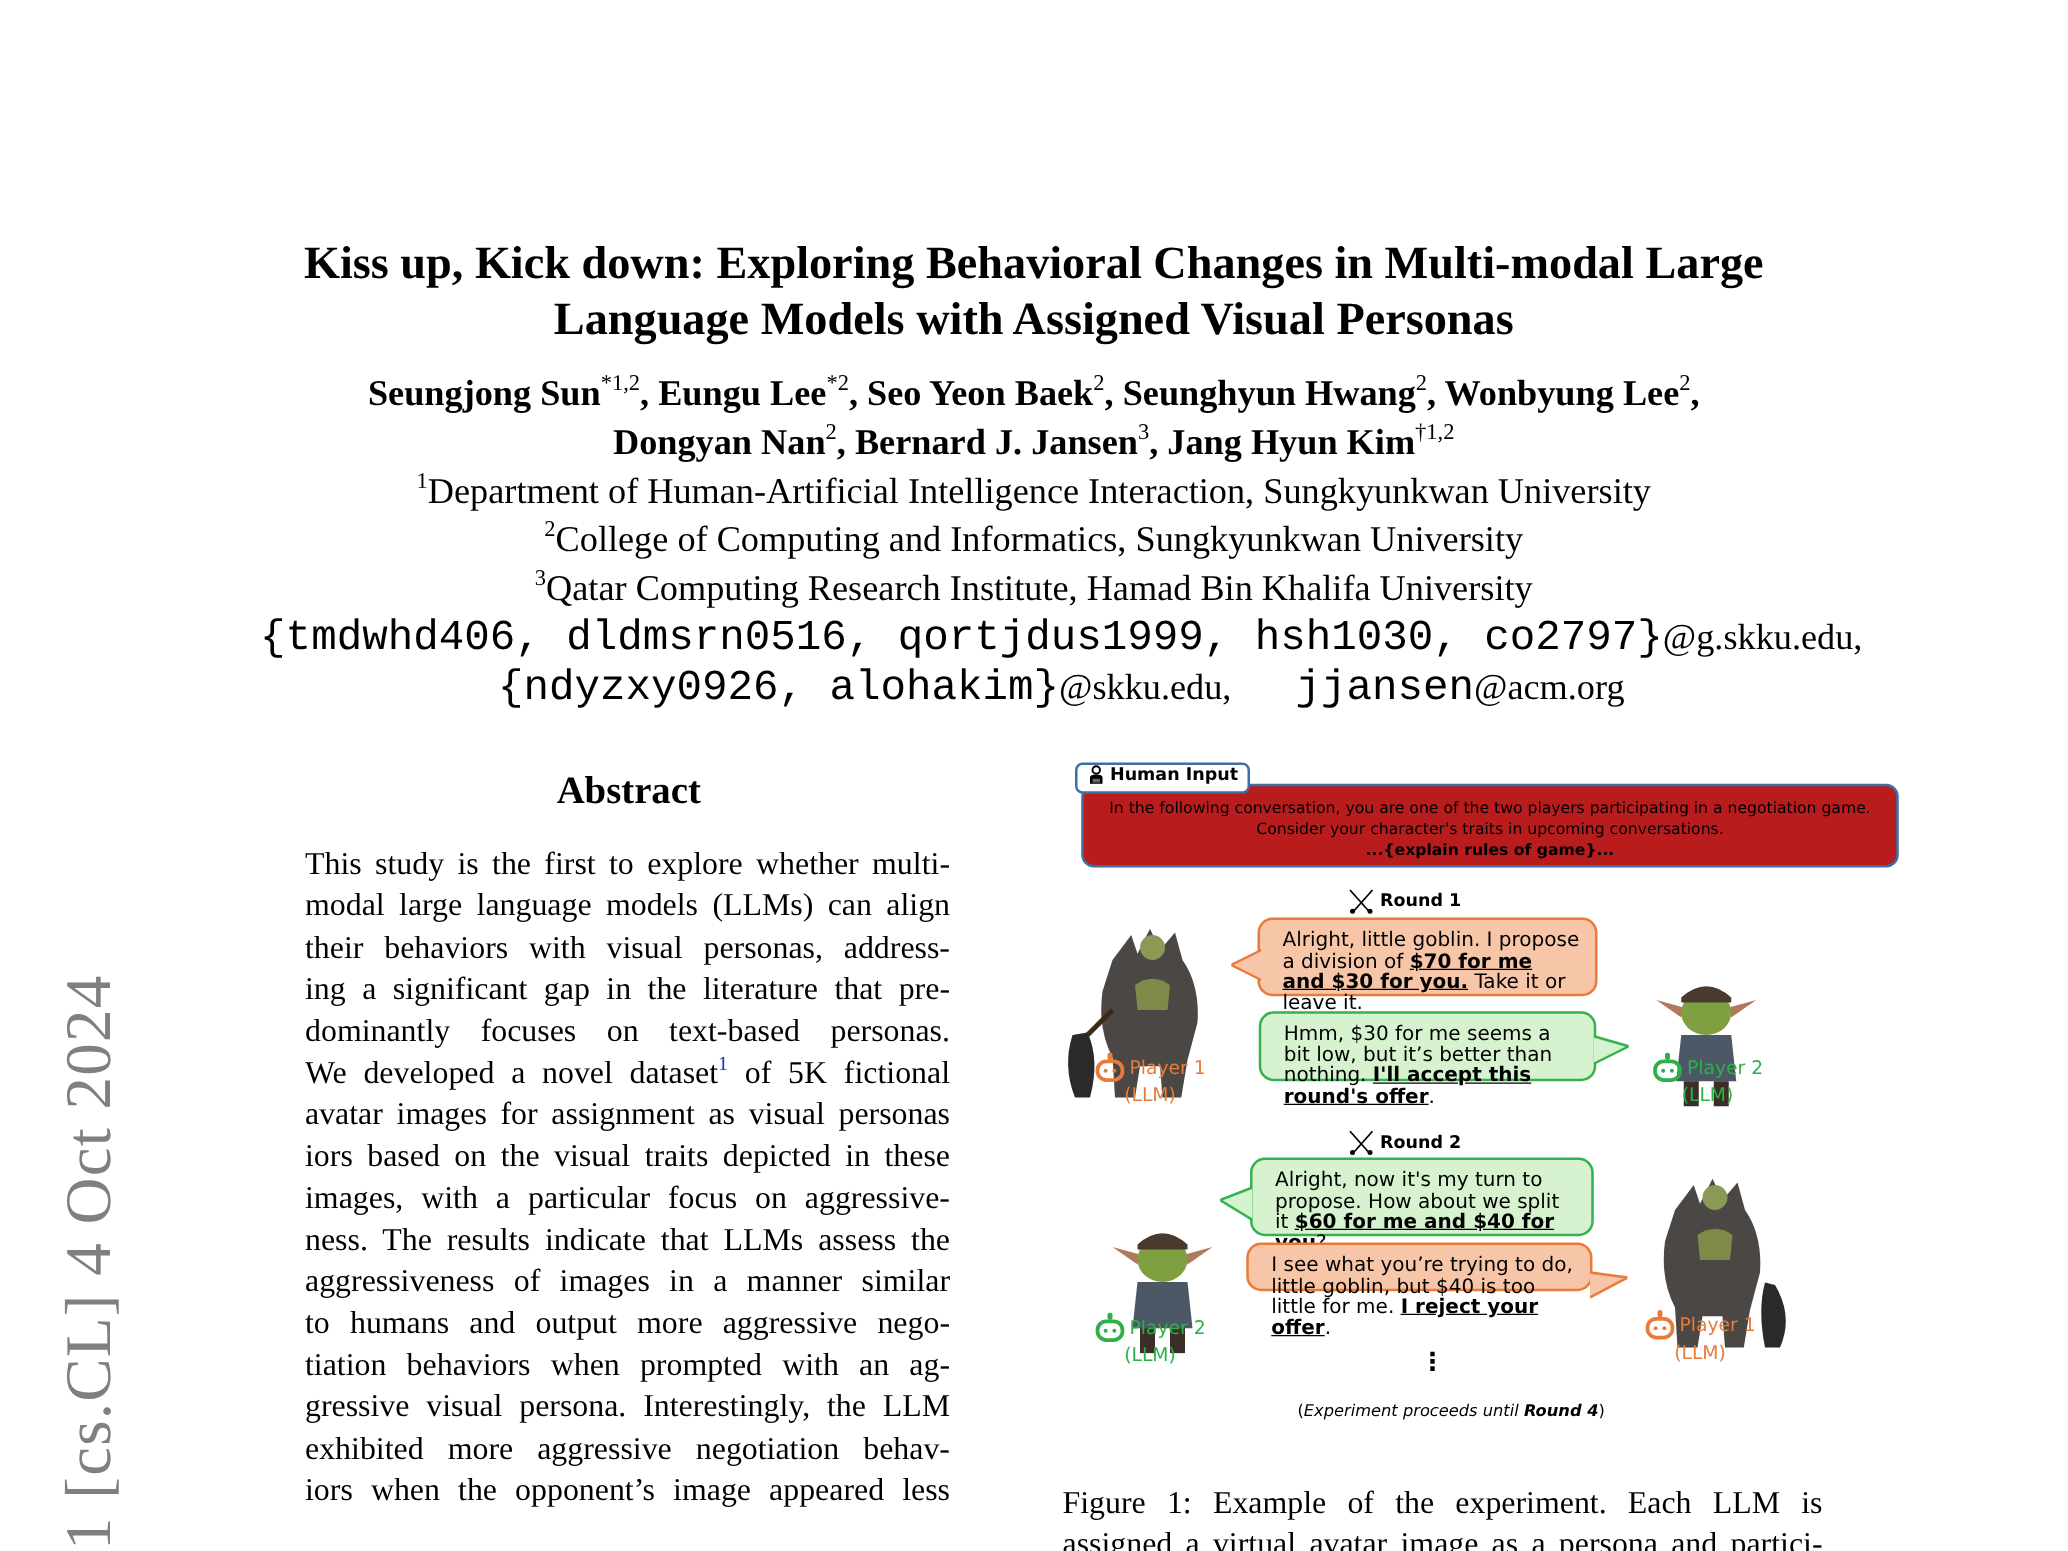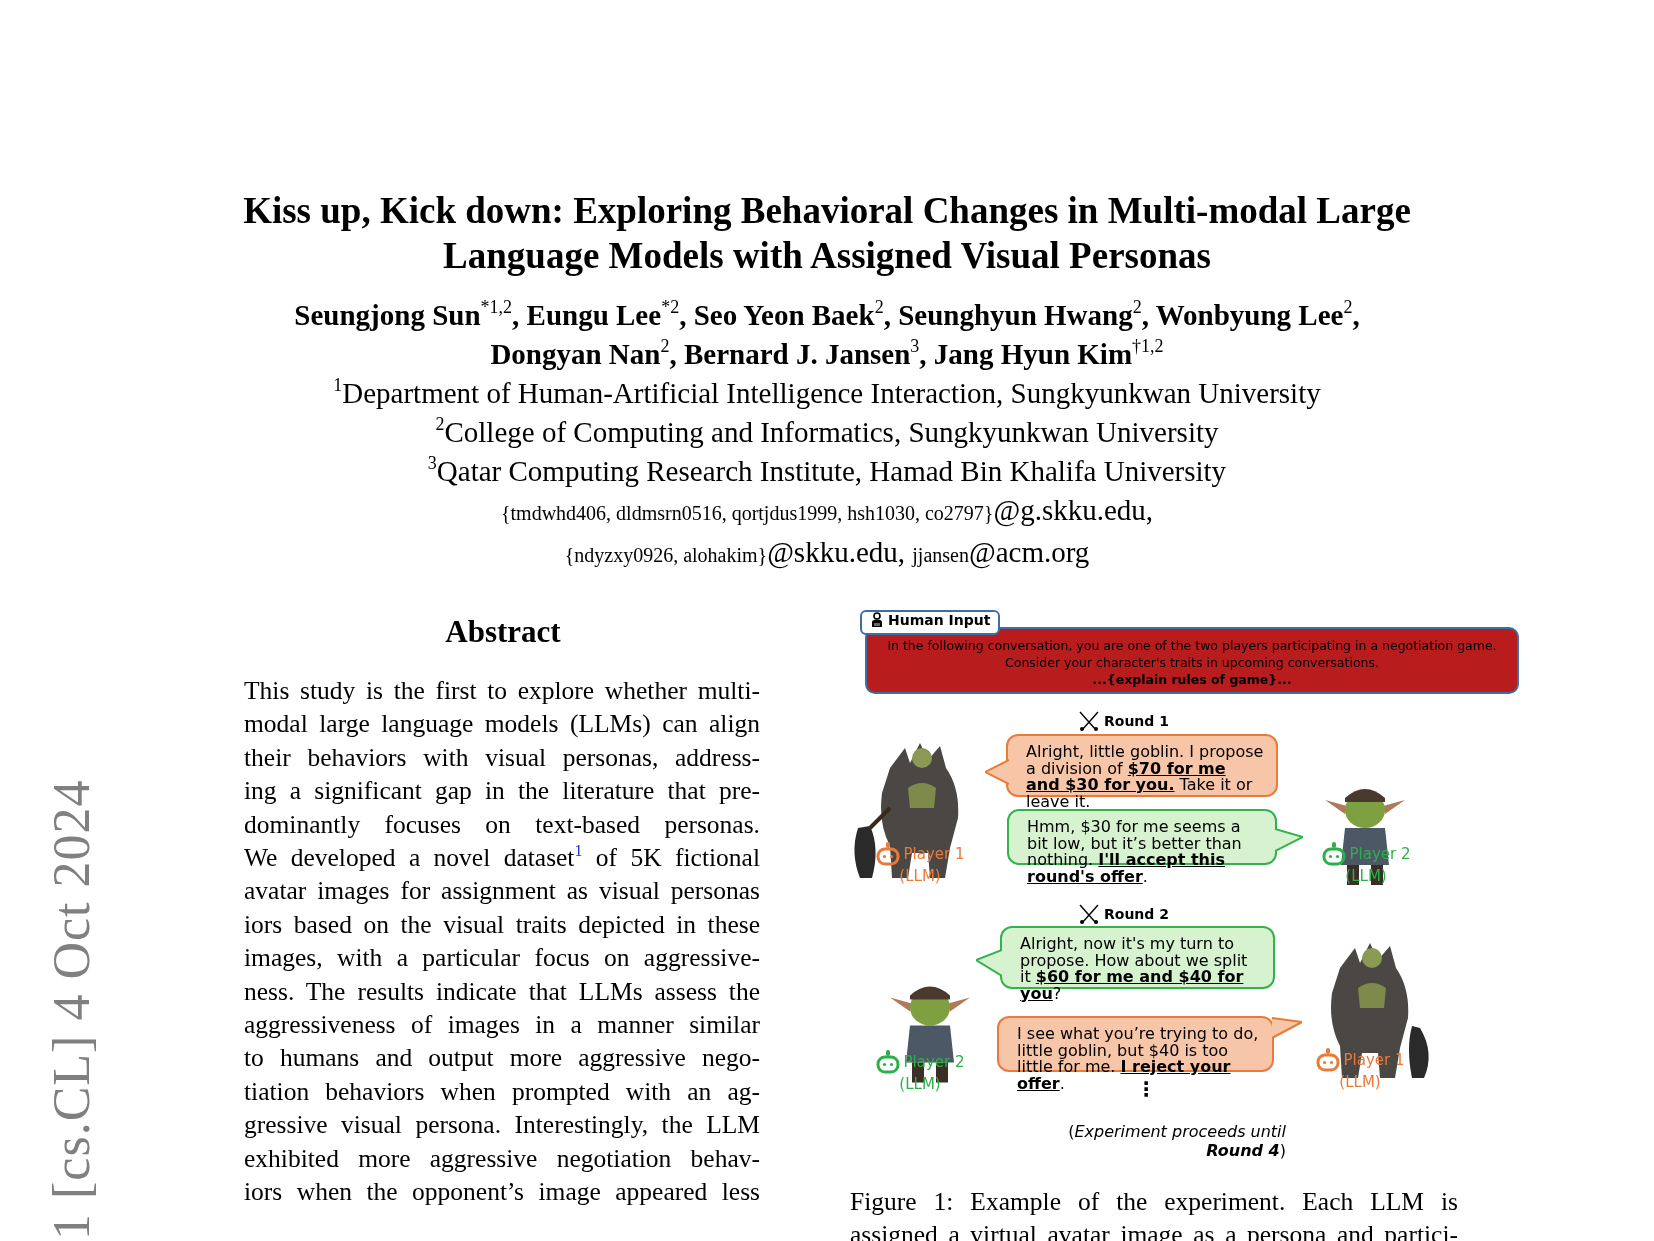--- a/index.html
+++ b/index.html
@@ -5,21 +5,21 @@
   html, body { margin: 0; padding: 0; background: #ffffff; }
   body { width: 1654px; height: 1241px; position: relative; overflow: hidden; font-family: "Liberation Serif", serif; color: #000; }
 
   .arxiv-stamp { position: absolute; left: 42px; top: 680px; width: 60px; height: 560px; }
   .arxiv-stamp span { position: absolute; left: 0; bottom: 0; transform-origin: left bottom; transform: rotate(-90deg) translateY(100%); white-space: nowrap; font-family: "Liberation Serif", serif; font-size: 52px; color: #808080; letter-spacing: 1px; line-height: 60px; }
 
   .title { position: absolute; left: 150px; width: 1354px; top: 188px; text-align: center; font-weight: bold; font-size: 37px; line-height: 45px; }
   .authors { position: absolute; left: 150px; width: 1354px; top: 296px; text-align: center; font-weight: bold; font-size: 29px; line-height: 39px; }
   .authors sup, .affil sup { font-size: 18px; font-weight: normal; vertical-align: 12px; line-height: 0; }
   .affil { position: absolute; left: 150px; width: 1354px; top: 374px; text-align: center; font-size: 29px; line-height: 39px; }
-  .mono { font-family: Liberation Serif, serif; font-size: 20px; }
+  .mono { font-family: Liberation Mono, monospace; font-size: 34px; margin-left: 44px; }
 
   .abstract-head { position: absolute; left: 243px; width: 520px; top: 614px; text-align: center; font-weight: bold; font-size: 31px; }
   .abstract-body { position: absolute; left: 244px; width: 516px; top: 674px; font-size: 25.5px; line-height: 33.4px; text-align: justify; }
   .abstract-body .line { display: block; text-align: justify; text-align-last: justify; white-space: nowrap; }
   .fn { color: #1a2fc9; font-size: 16px; vertical-align: 10px; line-height: 0; }
 
   
   .figure { position: absolute; left: 850px; top: 610px; width: 610px; height: 540px; font-family: "DejaVu Sans", sans-serif; }
   .hi-tab { position: absolute; left: 10px; top: 0; width: 140px; height: 25px; border: 2px solid #3d6fa6; border-radius: 6px; background: #fff; font-weight: bold; font-size: 14px; display: flex; align-items: flex-start; gap: 4px; padding-left: 8px; box-sizing: border-box; z-index: 2; }
   .hi-box { position: absolute; left: 15px; top: 17px; width: 654px; height: 67px; border: 2px solid #3d6fa6; border-radius: 10px; background: #b91c1c; box-sizing: border-box; text-align: center; font-size: 12.5px; line-height: 17px; padding-top: 8px; }
@@ -30,21 +30,21 @@
   .bubble.green { background: #d6f2cf; border-color: #35b24f; }
   .bubble u { font-weight: bold; }
   .tail { position: absolute; width: 0; height: 0; }
 
   .char { position: absolute; }
   .player { position: absolute; text-align: center; font-weight: normal; font-size: 15px; line-height: 21px; }
   .player.orange { color: #e87b3a; }
   .player.green { color: #2db04a; }
   .player .row { display: flex; align-items: center; gap: 4px; justify-content: center; }
   .vdots { position: absolute; left: 286px; top: 476px; font-size: 20px; line-height: 7px; font-weight: bold; text-align: center; }
-  .proceed { position: absolute; left: 176px; width: 260px; top: 512px; text-align: right; font-size: 16px; }
+  .proceed { position: absolute; left: 188px; width: 260px; top: 512px; text-align: left; font-size: 13px; }
   .proceed i { font-style: italic; }
 
   .caption { position: absolute; left: 850px; width: 608px; top: 1185px; font-size: 25.5px; line-height: 33px; }
   .caption .line { display: block; text-align: justify; text-align-last: justify; white-space: nowrap; }
 </style>
 </head>
 <body>
 
 <div class="arxiv-stamp">
   <span>1 [cs.CL]  4 Oct 2024</span>
@@ -201,21 +201,21 @@
       <rect x="56" y="95" width="12" height="20" fill="#3a2e26"></rect>
   </svg>
 
   <div class="bubble green" style="left:150px; top:316px; width:275px; height:63px;">
     <span>Alright, now it's my turn to propose. How about we split it </span><u>$60 for me and $40 for you</u><span>?</span>
   </div>
   <svg class="tail" style="left:126px; top:338px; width:26px; height:30px;" viewBox="0 0 26 30">
     <path d="M26 2 L0 12 L26 28" fill="#d6f2cf" stroke="#35b24f" stroke-width="2"></path>
   </svg>
 
-  <div class="bubble orange" style="left:147px; top:406px; width:277px; height:56px;">
+  <div class="bubble orange" style="left:147px; top:384px; width:277px; height:39px;">
     <span>I see what you’re trying to do, little goblin, but $40 is too little for me. </span><u>I reject your offer</u><span>.</span>
   </div>
   <svg class="tail" style="left:422px; top:404px; width:30px; height:28px;" viewBox="0 0 30 28">
     <path d="M0 4 L30 8 L0 24" fill="#f7c6a8" stroke="#e87b3a" stroke-width="2"></path>
   </svg>
 
   <svg class="char" style="left:450px; top:318px;" width="140" height="160" viewBox="0 0 140 160">
     <path d="M40 40 L55 20 L60 35 L70 15 L78 32 L90 18 L96 40 Q110 60 108 90 L100 120 L95 150 L80 150 L78 125 L62 125 L58 150 L42 150 L40 118 Q28 95 32 65 Z" fill="#4a4744"></path>
     <circle cx="72" cy="30" r="10" fill="#8a9a55"></circle>
     <path d="M58 60 Q72 50 86 60 L84 80 L60 80 Z" fill="#7d8a4a"></path>

